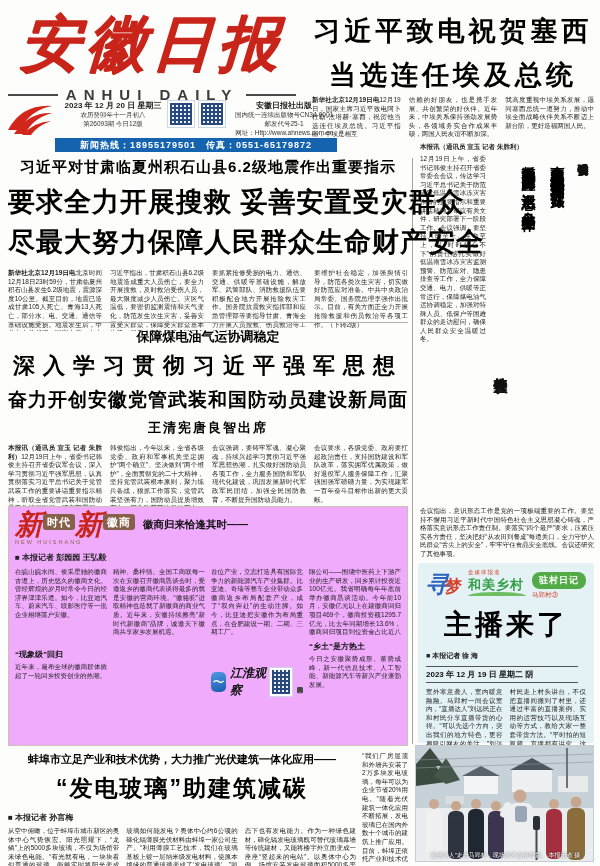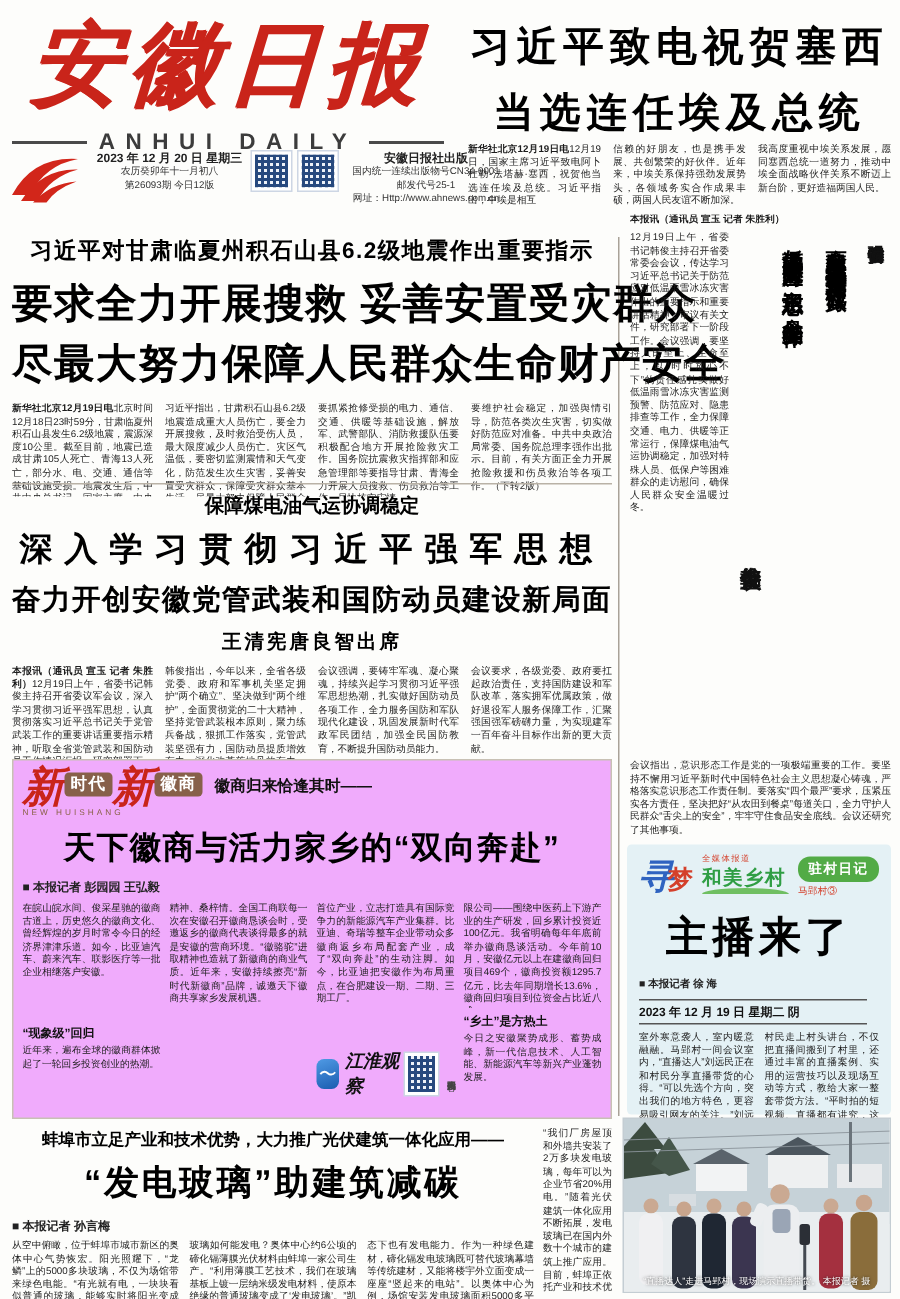--- a/index.html
+++ b/index.html
@@ -140,20 +140,21 @@
 
   <div class="abs qr" style="left:168px; top:101px;"></div>
   <div class="abs qr" style="left:199px; top:101px;"></div>
 
   <div class="abs info-small" style="left:231px; top:101px; width:106px; text-align:center;">
     <div class="strong">安徽日报社出版</div>
     <div>国内统一连续出版物号CN34-0001 邮发代号25-1</div>
     <div>网址：Http://www.ahnews.com.cn</div>
   </div>
 
+  <div class="abs hotline-bar" style="left:55px; top:138px; width:282px; height:14px;">新闻热线：18955179501　传真：0551-65179872</div>
 
   <div class="abs" style="left:312px; top:12px; width:282px;">
     <div class="top-headline">习近平致电祝贺塞西</div>
     <div class="top-headline" style="margin-top:6px;">当选连任埃及总统</div>
   </div>
   <div class="abs cols" style="left:312px; top:96px; width:282px; height:48px;">
     <div class="tiny">
       <b>新华社北京12月19日电</b><span>12月19日，国家主席习近平致电阿卜杜勒-法塔赫·塞西，祝贺他当选连任埃及总统。习近平指出，中埃是相互</span>
     </div>
     <div class="tiny">信赖的好朋友，也是携手发展、共创繁荣的好伙伴。近年来，中埃关系保持强劲发展势头，各领域务实合作成果丰硕，两国人民友谊不断加深。</div>
@@ -212,21 +213,20 @@
   <div class="abs hs-box" style="left:8px; top:506px; width:400px; height:240px; padding:4px 6px;">
     <div style="display:flex; align-items:flex-start;">
       <div style="width:128px;">
         <span class="xin">新</span><span class="era">时代</span><span class="xin">新</span><span class="era">徽商</span>
         <div class="banner-tag">NEW HUISHANG</div>
       </div>
       <div style="flex:1; padding-top:6px;">
         <div style="font-size:10.5px; font-weight:700; line-height:15px;">徽商归来恰逢其时——</div>
       </div>
     </div>
-    <div class="headline-big" style="font-size:21px; margin-top:6px; letter-spacing:1px;">天下徽商与活力家乡的“双向奔赴”</div>
     <div class="byline" style="margin-top:7px;">■ 本报记者 彭园园 王弘毅</div>
     <div class="cols" style="margin-top:5px; height:134px; gap:6px;">
       <div>
         <div class="tiny" style="height:78px;">在皖山皖水间、俊采星驰的徽商古道上，历史悠久的徽商文化、曾经辉煌的岁月时常令今日的经济界津津乐道。如今，比亚迪汽车、蔚来汽车、联影医疗等一批企业相继落户安徽。</div>
         <div class="subhead">“现象级”回归</div>
         <div class="tiny" style="height:34px;">近年来，遍布全球的徽商群体掀起了一轮回乡投资创业的热潮。</div>
       </div>
       <div class="tiny">精神、桑梓情。全国工商联每一次在安徽召开徽商恳谈会时，受邀返乡的徽商代表谈得最多的就是安徽的营商环境。“徽骆驼”进取精神也造就了新徽商的商业气质。近年来，安徽持续擦亮“新时代新徽商”品牌，诚邀天下徽商共享家乡发展机遇。</div>
       <div>
         <div class="tiny" style="height:92px;">首位产业，立志打造具有国际竞争力的新能源汽车产业集群。比亚迪、奇瑞等整车企业带动众多徽商返乡布局配套产业，成了“双向奔赴”的生动注脚。如今，比亚迪把安徽作为布局重点，在合肥建设一期、二期、三期工厂。</div>

